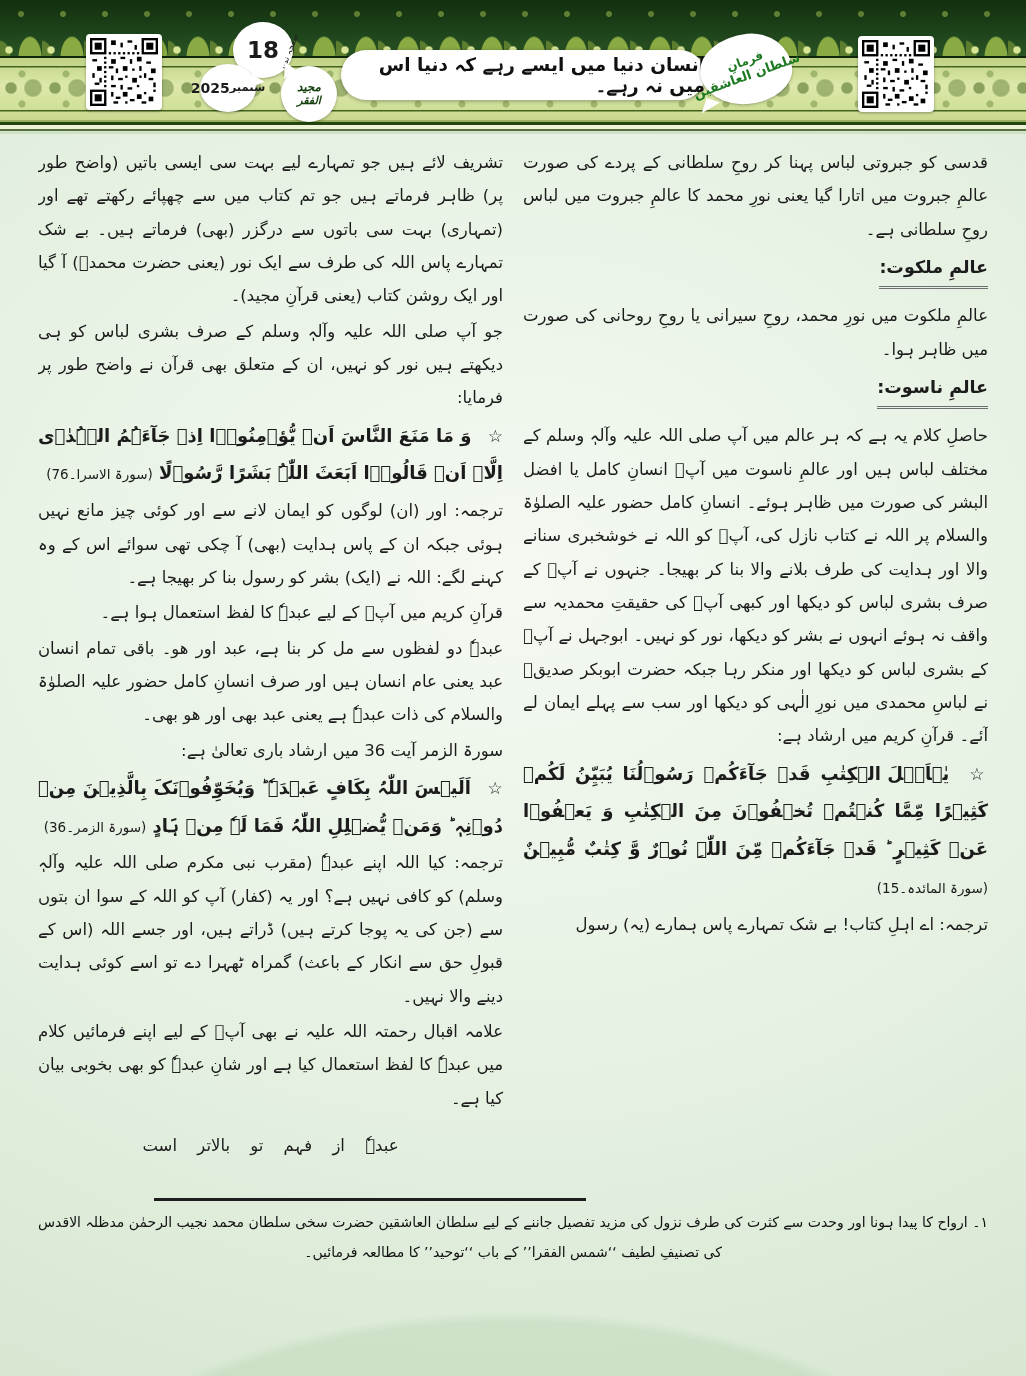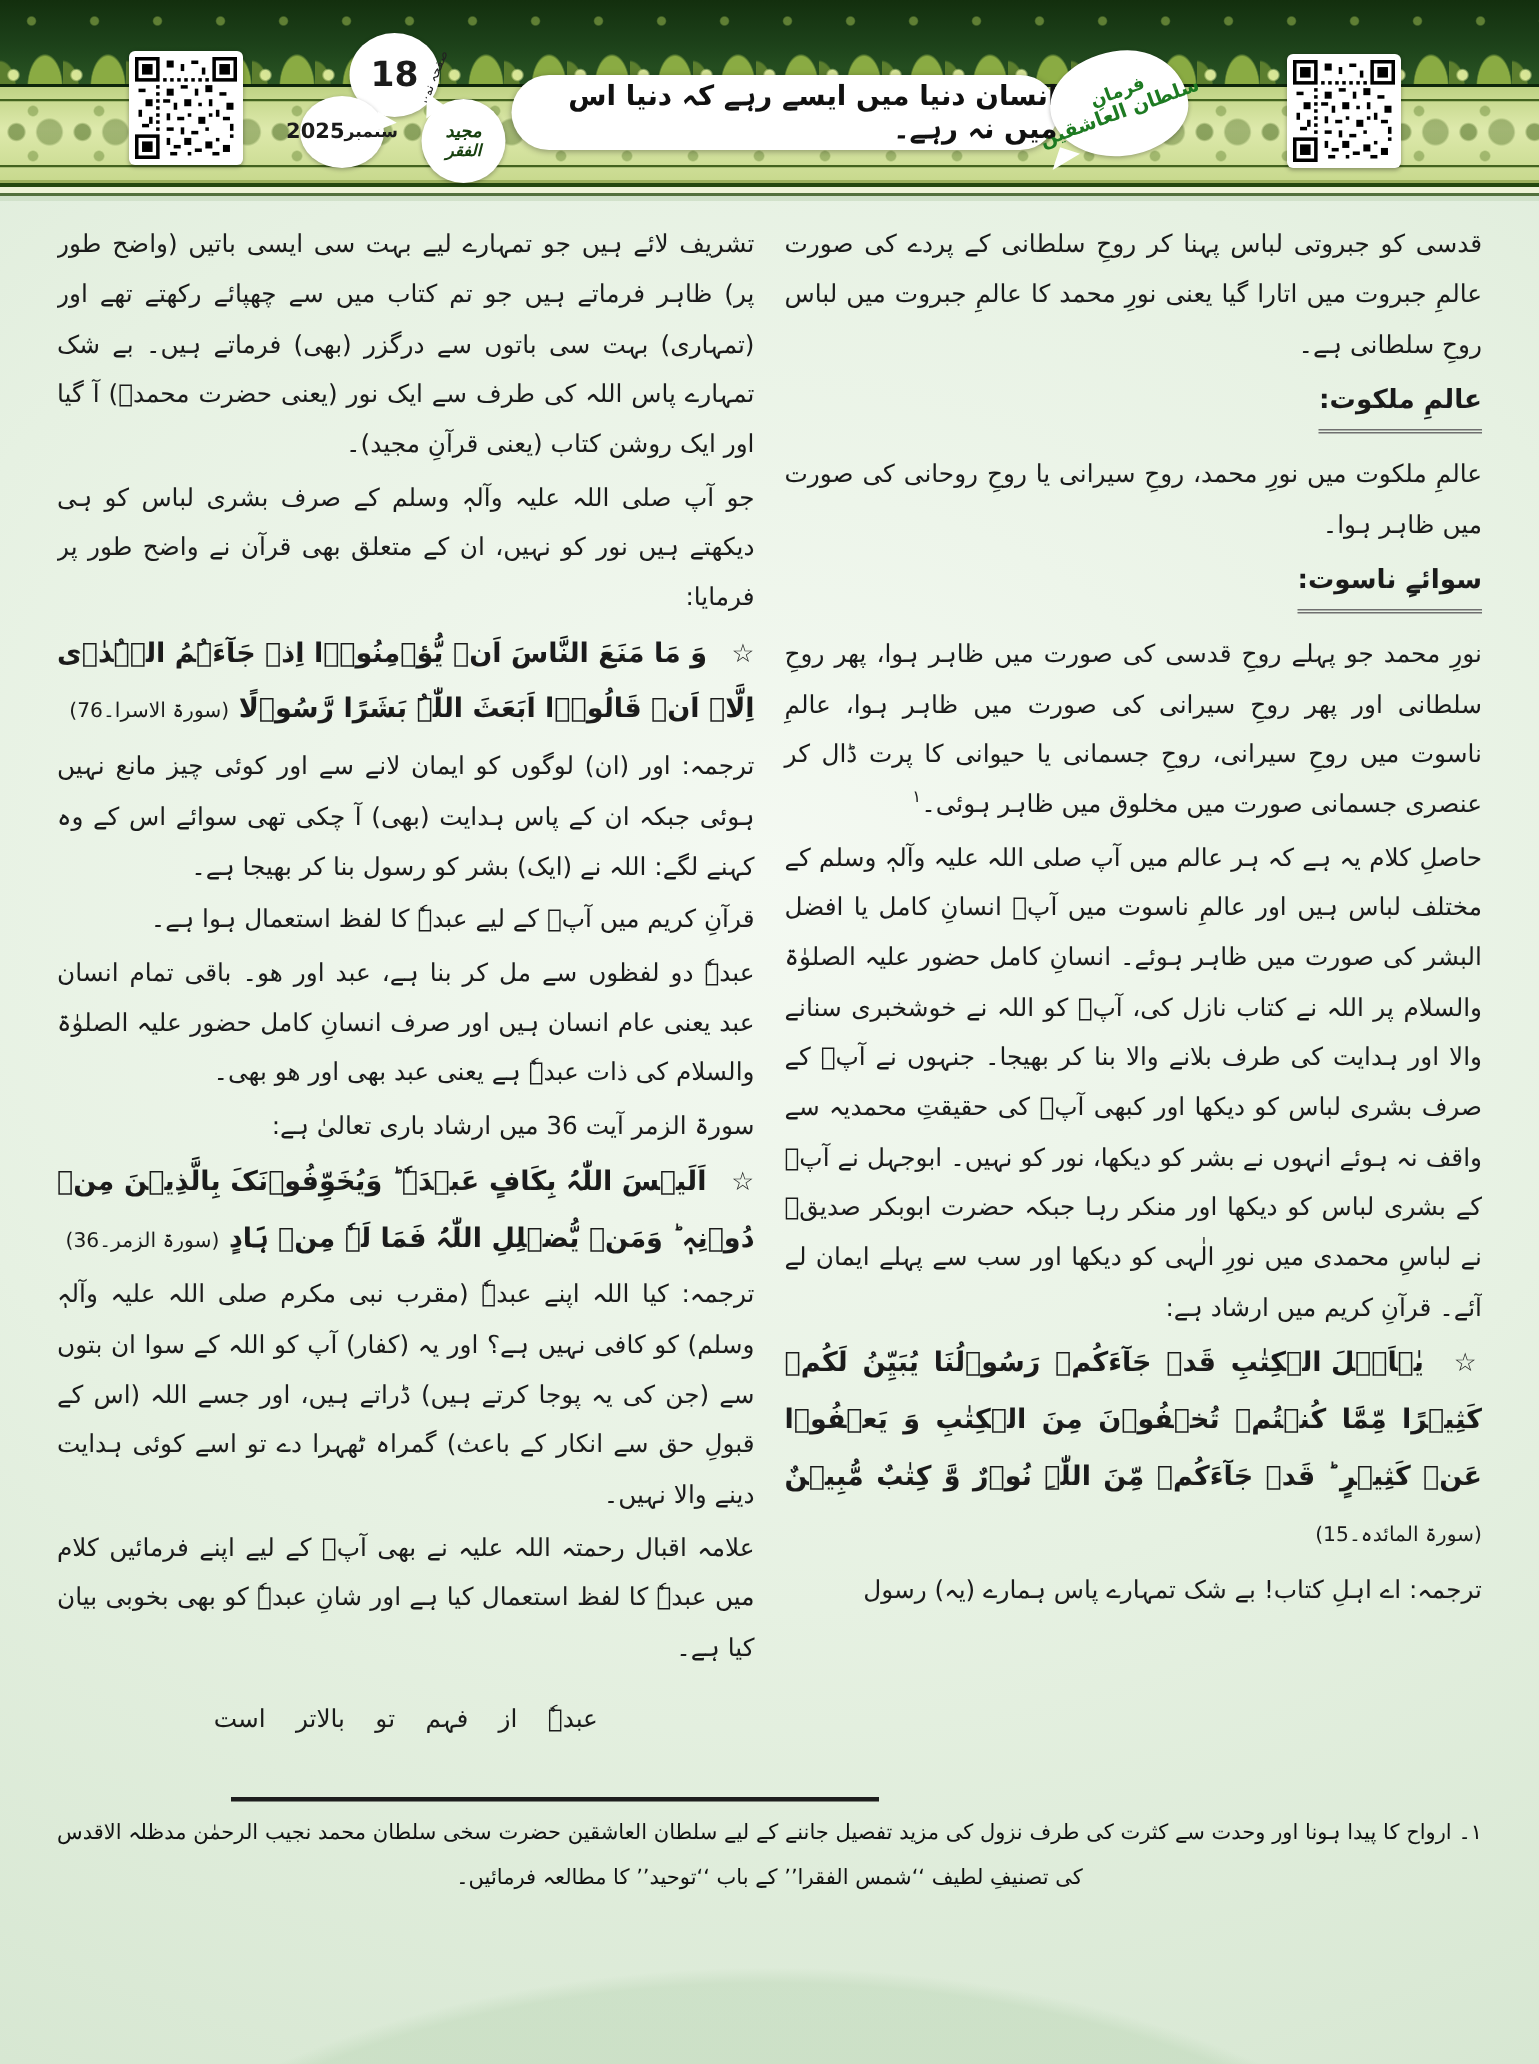--- a/index.html
+++ b/index.html
@@ -202,24 +202,21 @@
         </svg>
     </div>
   </header>
 
   <main class="content">
 
     <section class="col">
       <p>قدسی کو جبروتی لباس پہنا کر روحِ سلطانی کے پردے کی صورت عالمِ جبروت میں اتارا گیا یعنی نورِ محمد کا عالمِ جبروت میں لباس روحِ سلطانی ہے۔</p>
       <div><span class="hdg">عالمِ ملکوت:</span></div>
       <p>عالمِ ملکوت میں نورِ محمد، روحِ سیرانی یا روحِ روحانی کی صورت میں ظاہر ہوا۔</p>
-      <div><span class="hdg">سوائےِ ناسوت:</span></div>
-      <p>
-        <span>نورِ محمد جو پہلے روحِ قدسی کی صورت میں ظاہر ہوا، پھر روحِ سلطانی اور پھر روحِ سیرانی کی صورت میں ظاہر ہوا، عالمِ ناسوت میں روحِ سیرانی، روحِ جسمانی یا حیوانی کا پرت ڈال کر عنصری جسمانی صورت میں مخلوق میں ظاہر ہوئی۔</span><sup class="fnmark">۱</sup>
-      </p>
+      <div><span class="hdg">عالمِ ناسوت:</span></div>
       <p>حاصلِ کلام یہ ہے کہ ہر عالم میں آپ صلی اللہ علیہ وآلہٖ وسلم کے مختلف لباس ہیں اور عالمِ ناسوت میں آپؐ انسانِ کامل یا افضل البشر کی صورت میں ظاہر ہوئے۔ انسانِ کامل حضور علیہ الصلوٰۃ والسلام پر اللہ نے کتاب نازل کی، آپؐ کو اللہ نے خوشخبری سنانے والا اور ہدایت کی طرف بلانے والا بنا کر بھیجا۔ جنہوں نے آپؐ کے صرف بشری لباس کو دیکھا اور کبھی آپؐ کی حقیقتِ محمدیہ سے واقف نہ ہوئے انہوں نے بشر کو دیکھا، نور کو نہیں۔ ابوجہل نے آپؐ کے بشری لباس کو دیکھا اور منکر رہا جبکہ حضرت ابوبکر صدیقؓ نے لباسِ محمدی میں نورِ الٰہی کو دیکھا اور سب سے پہلے ایمان لے آئے۔ قرآنِ کریم میں ارشاد ہے:</p>
       <p class="verse">
         <span class="star">☆</span>
         <span>یٰۤاَہۡلَ الۡکِتٰبِ قَدۡ جَآءَکُمۡ رَسُوۡلُنَا یُبَیِّنُ لَکُمۡ کَثِیۡرًا مِّمَّا کُنۡتُمۡ تُخۡفُوۡنَ مِنَ الۡکِتٰبِ وَ یَعۡفُوۡا عَنۡ کَثِیۡرٍ ؕ قَدۡ جَآءَکُمۡ مِّنَ اللّٰہِ نُوۡرٌ وَّ کِتٰبٌ مُّبِیۡنٌ</span>
         <span class="ref">(سورۃ المائدہ۔15)</span>
       </p>
       <p>ترجمہ: اے اہلِ کتاب! بے شک تمہارے پاس ہمارے (یہ) رسول</p>
     </section>
 
     <section class="col">

